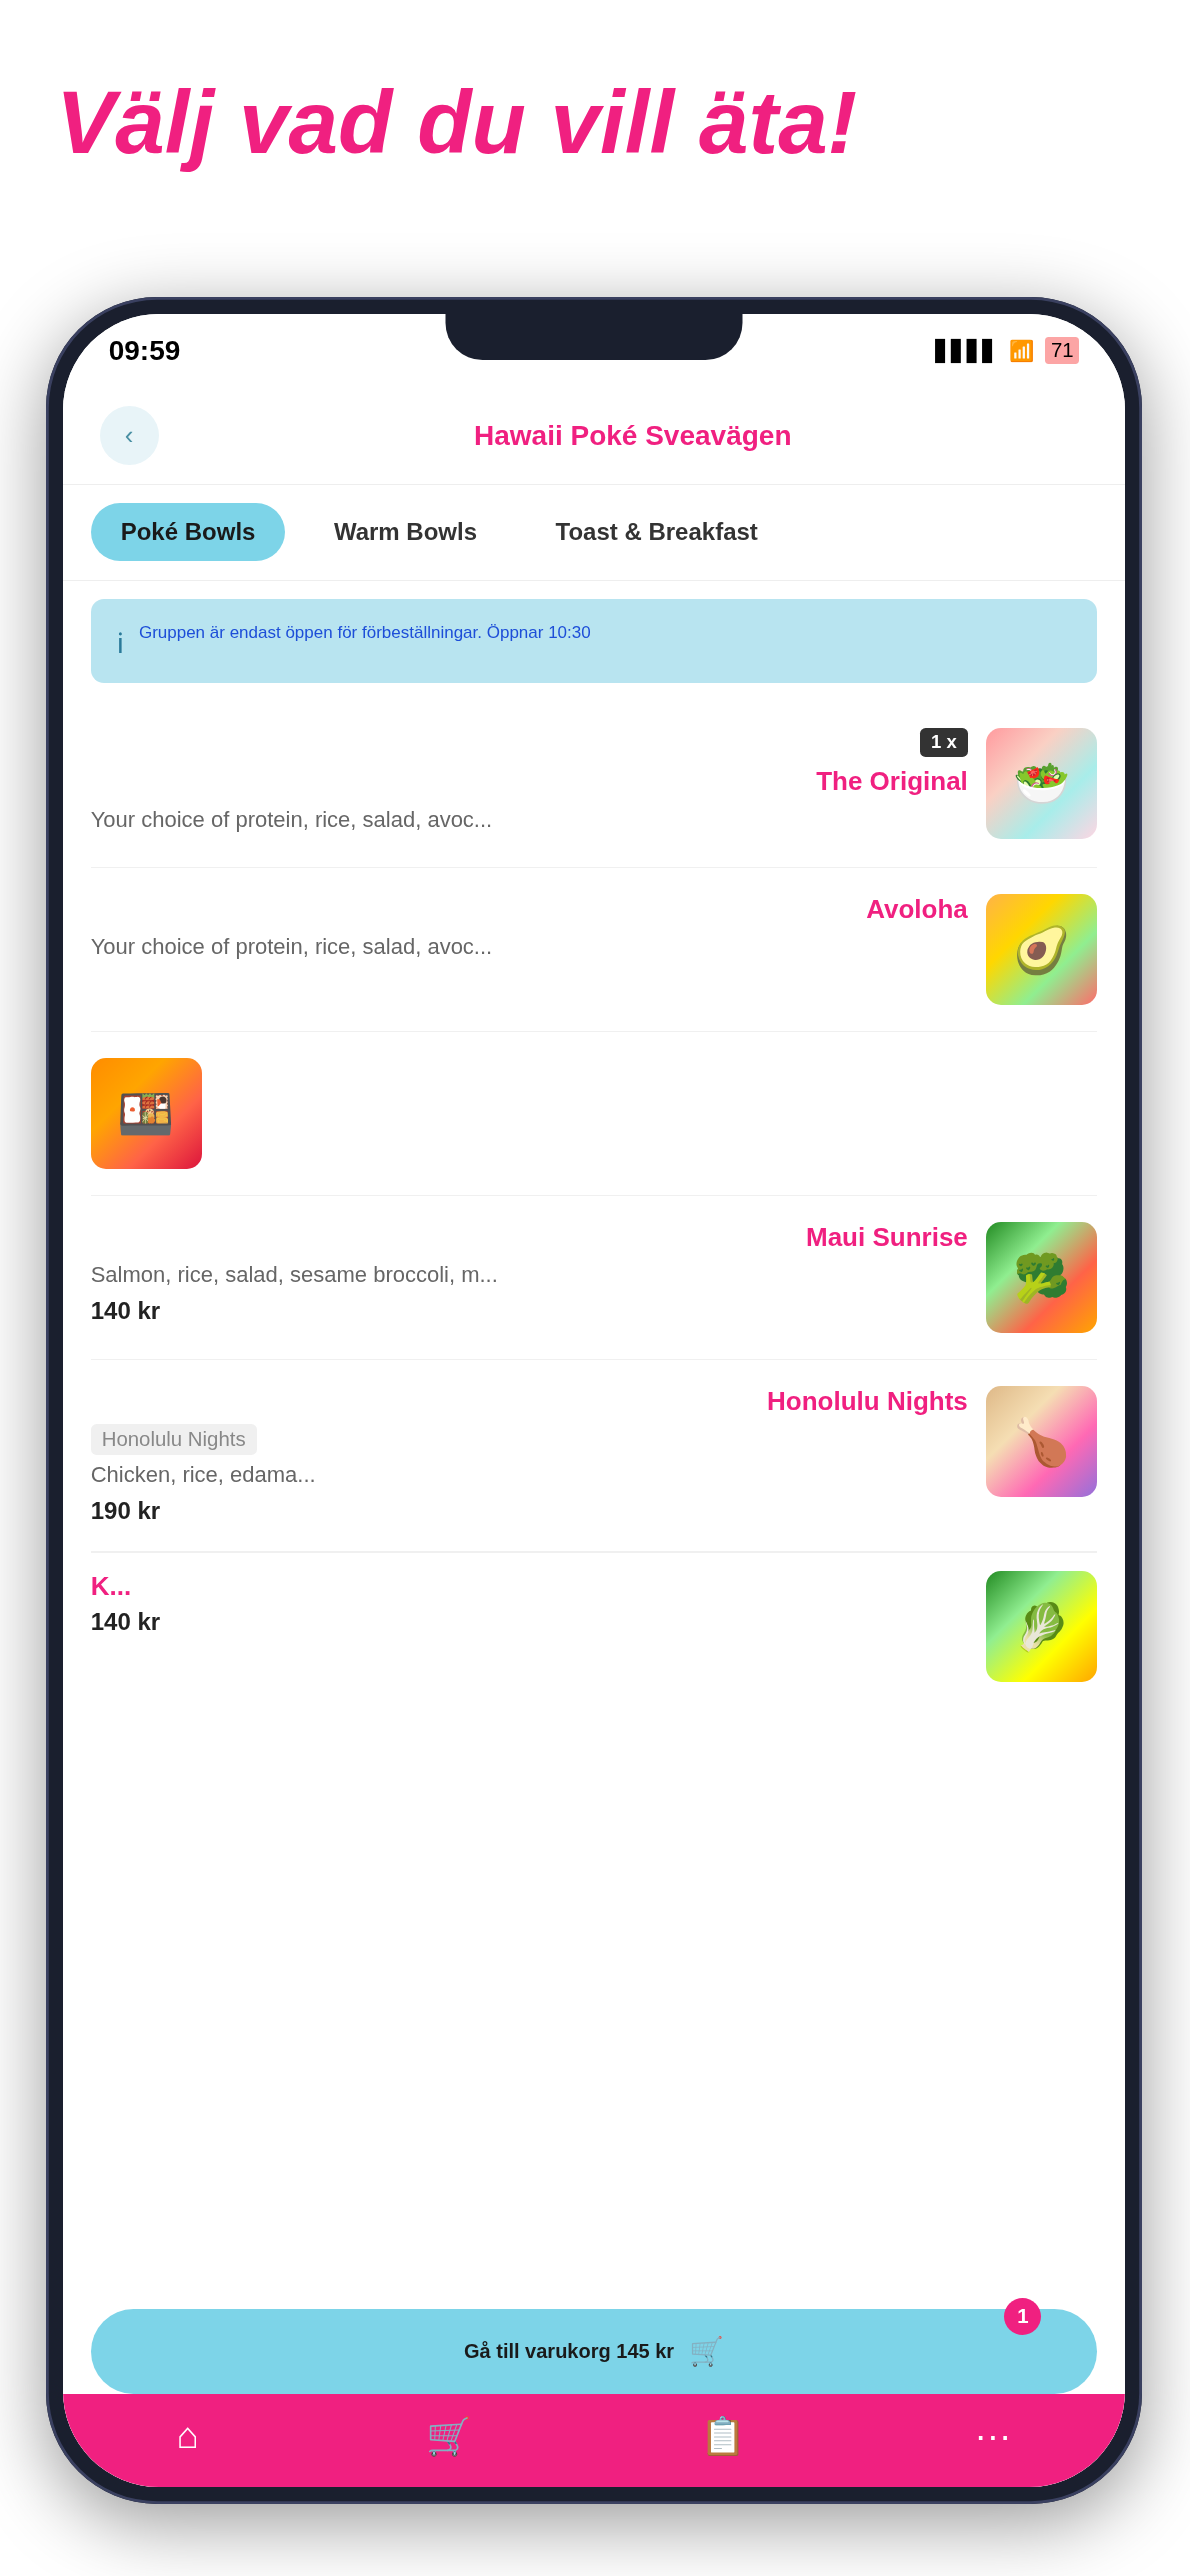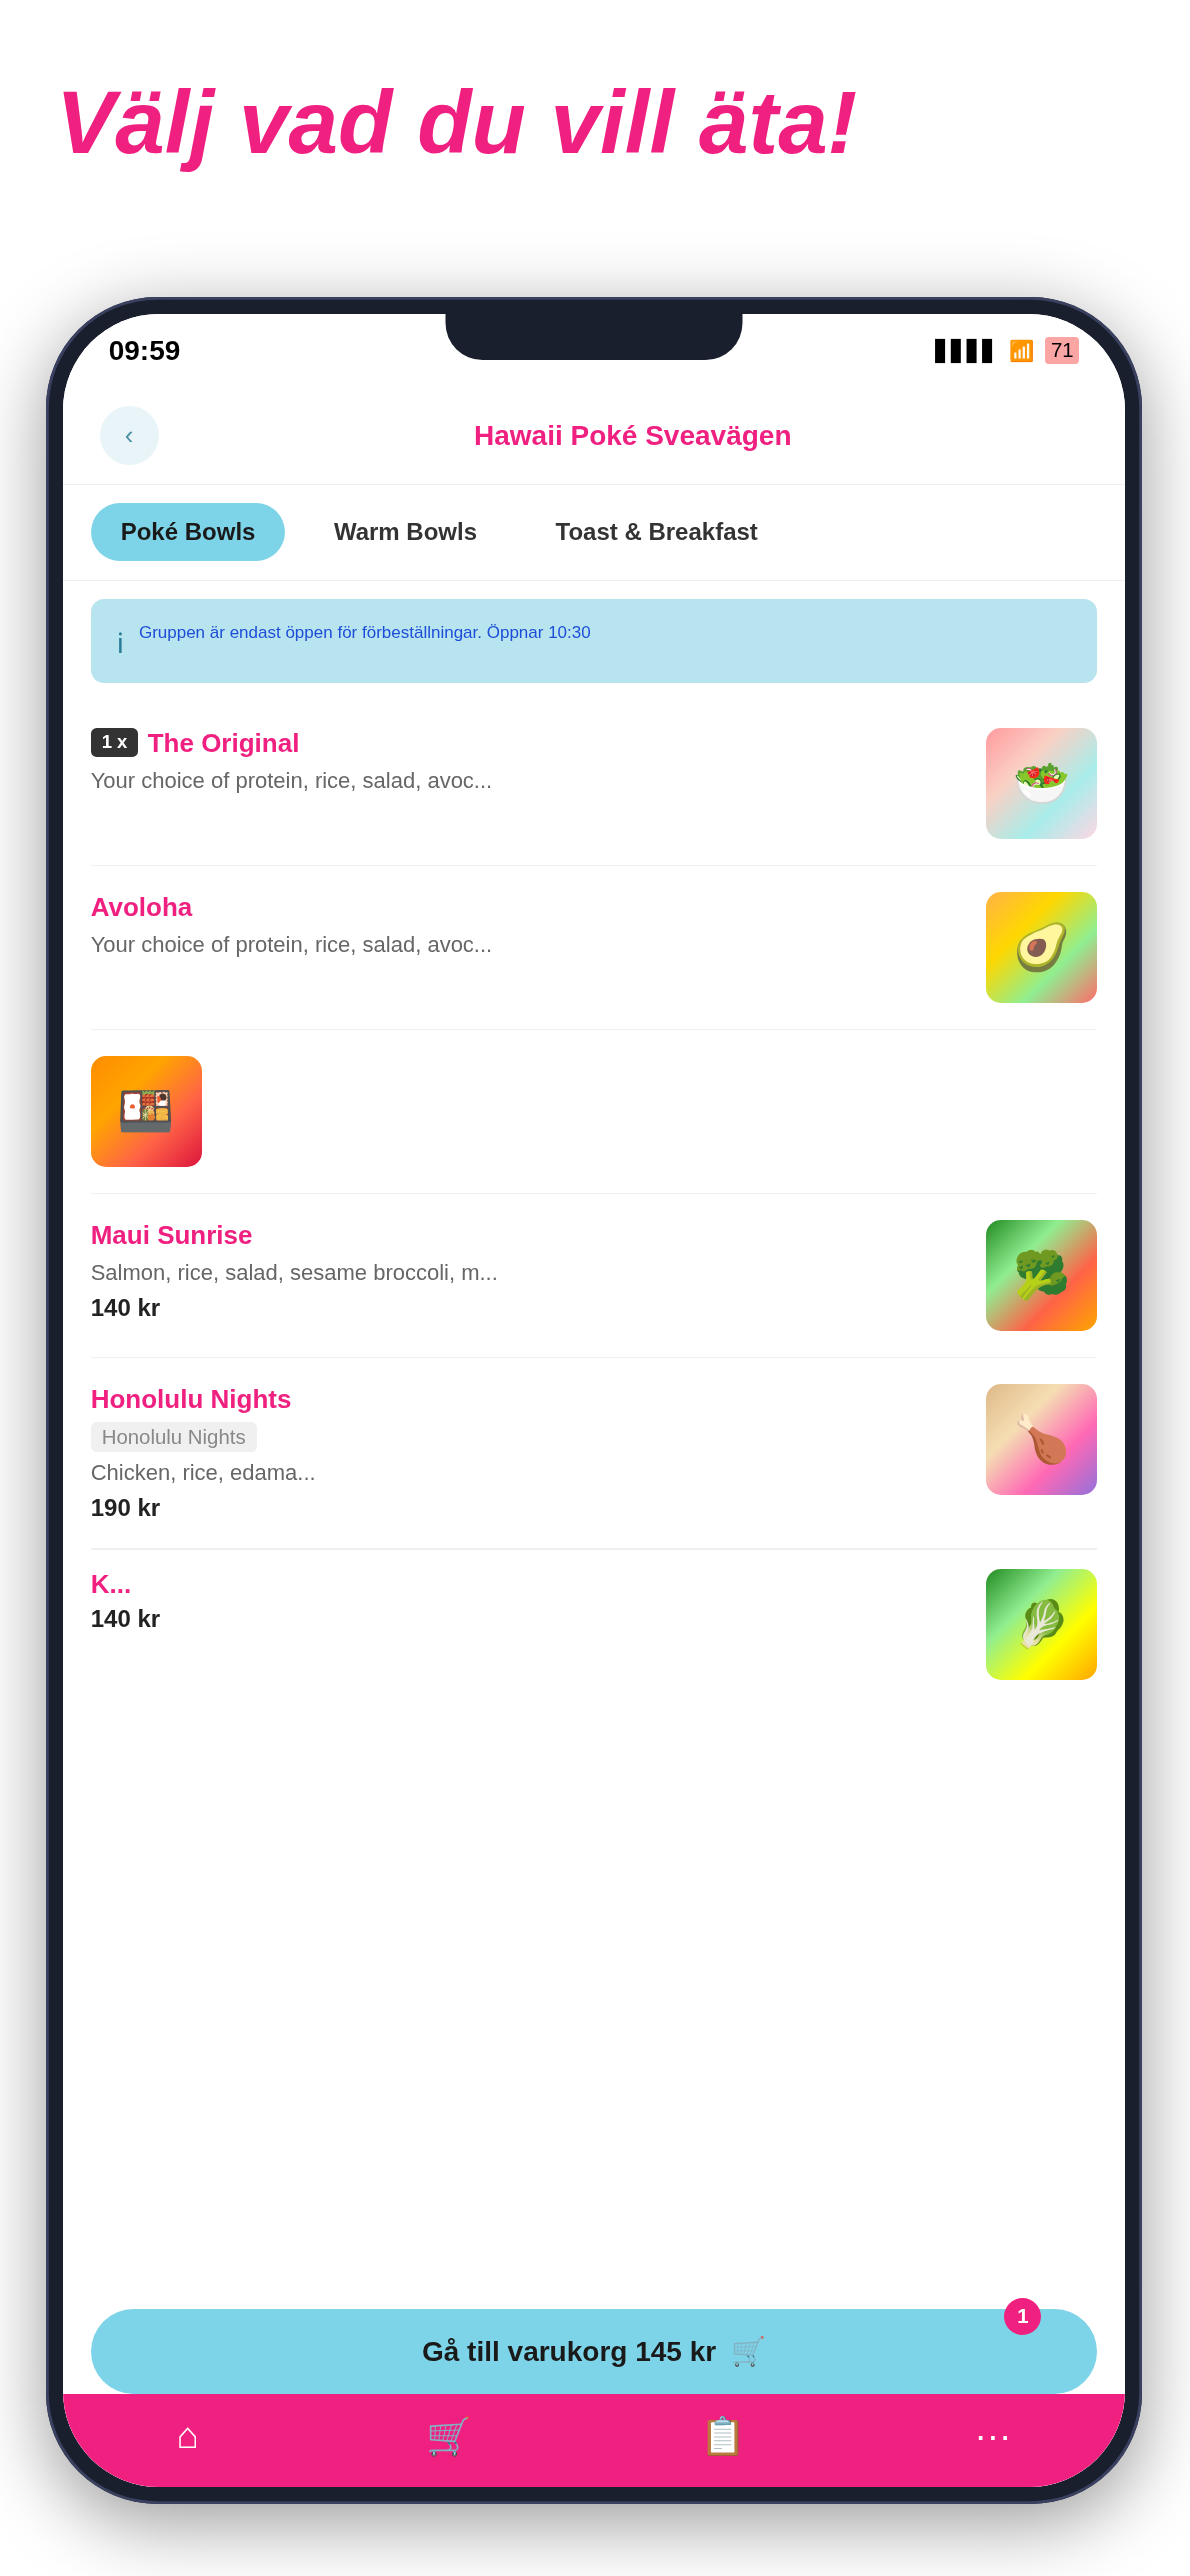--- a/index.html
+++ b/index.html
@@ -211,22 +211,23 @@
     .menu-item-content {
       flex: 1;
     }
 
     .menu-item-name {
       font-size: 26px;
       font-weight: 700;
       color: #f02080;
       margin-bottom: 7.4px;
       display: flex;
-      align-items: flex-start;
+      align-items: flex-end;
       gap: 9.3px;
+      flex-direction: column;
     }
 
     .item-badge {
       background: #333;
       color: #fff;
       font-size: 18.5px;
       font-weight: 700;
       padding: 3.7px 11px;
       border-radius: 5.6px;
     }
@@ -307,21 +308,21 @@
       height: 37px;
       border-radius: 50%;
       display: flex;
       align-items: center;
       justify-content: center;
       font-size: 20.4px;
       font-weight: 700;
     }
 
     .cart-bar-text {
-      font-size: 28px;
+      font-size: 20px;
       font-weight: 600;
       color: #1a1a1a;
     }
 
     .cart-bar-icon {
       font-size: 28px;
     }
 
     
     .bottom-nav {

